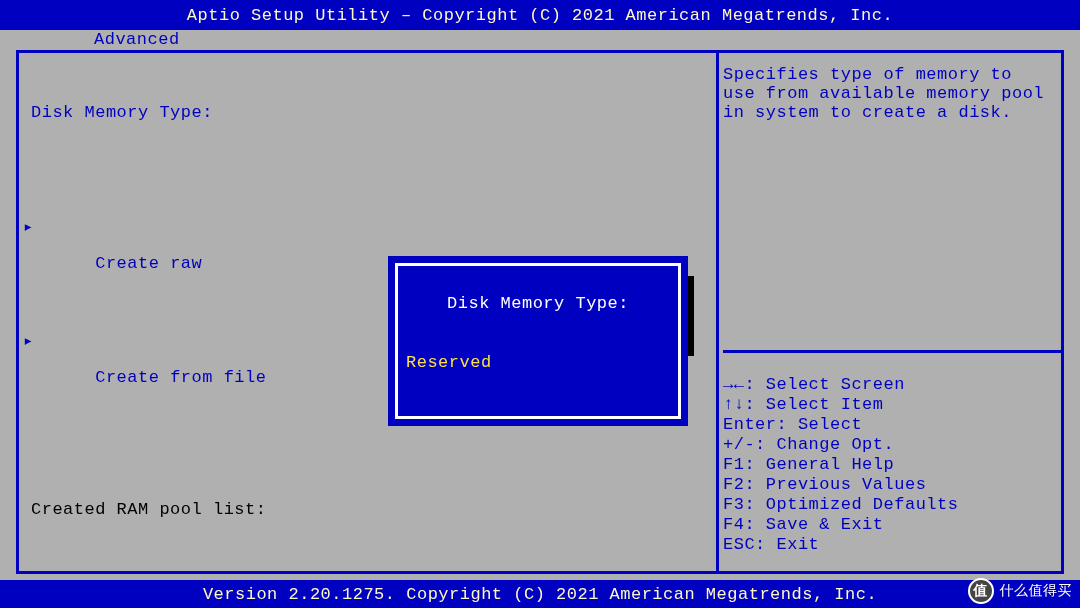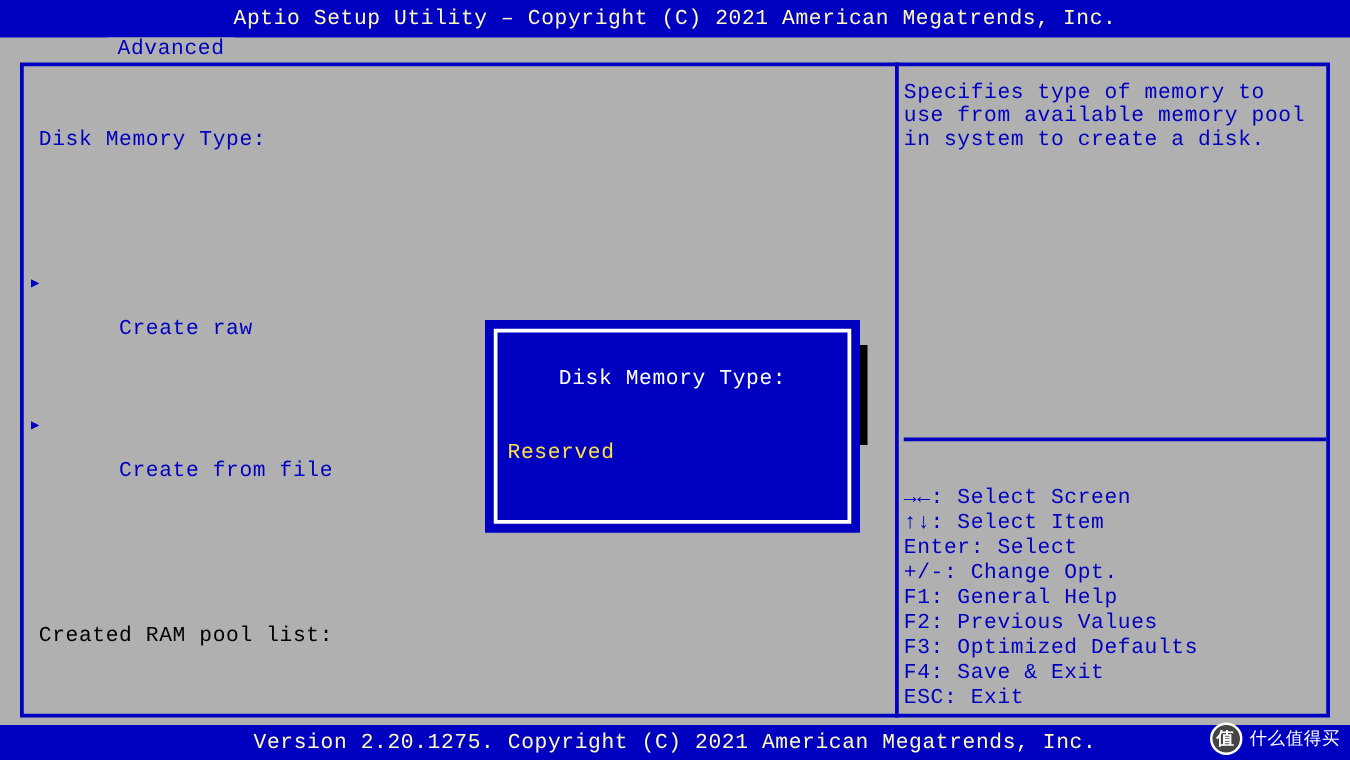--- a/index.html
+++ b/index.html
@@ -43,21 +43,21 @@
       white-space:pre;
     }
     .divider {
       position:absolute; left:697px; top:-3px; width:3px; height:524px;
       background:#0000c0;
     }
     .right-divider {
       position:absolute; left:704px; top:297px; width:338px; height:3px; background:#0000c0;
     }
     .help-area { position:absolute; left:704px; top:12px; width:330px; }
-    .keys-area { position:absolute; left:704px; top:316px; width:330px; white-space:pre; line-height:20px; }
+    .keys-area { position:absolute; left:704px; top:302px; width:330px; white-space:pre; line-height:20px; }
 
     .setting-row { display:flex; }
     .setting-label { width:400px; }
     .setting-value { }
 
     .menu-line { position:relative; padding-left:0; }
     .menu-arrow { position:absolute; left:-8px; top:0; }
 
     .popup-shadow {
       position:absolute; left:408px; top:276px; width:286px; height:80px;

